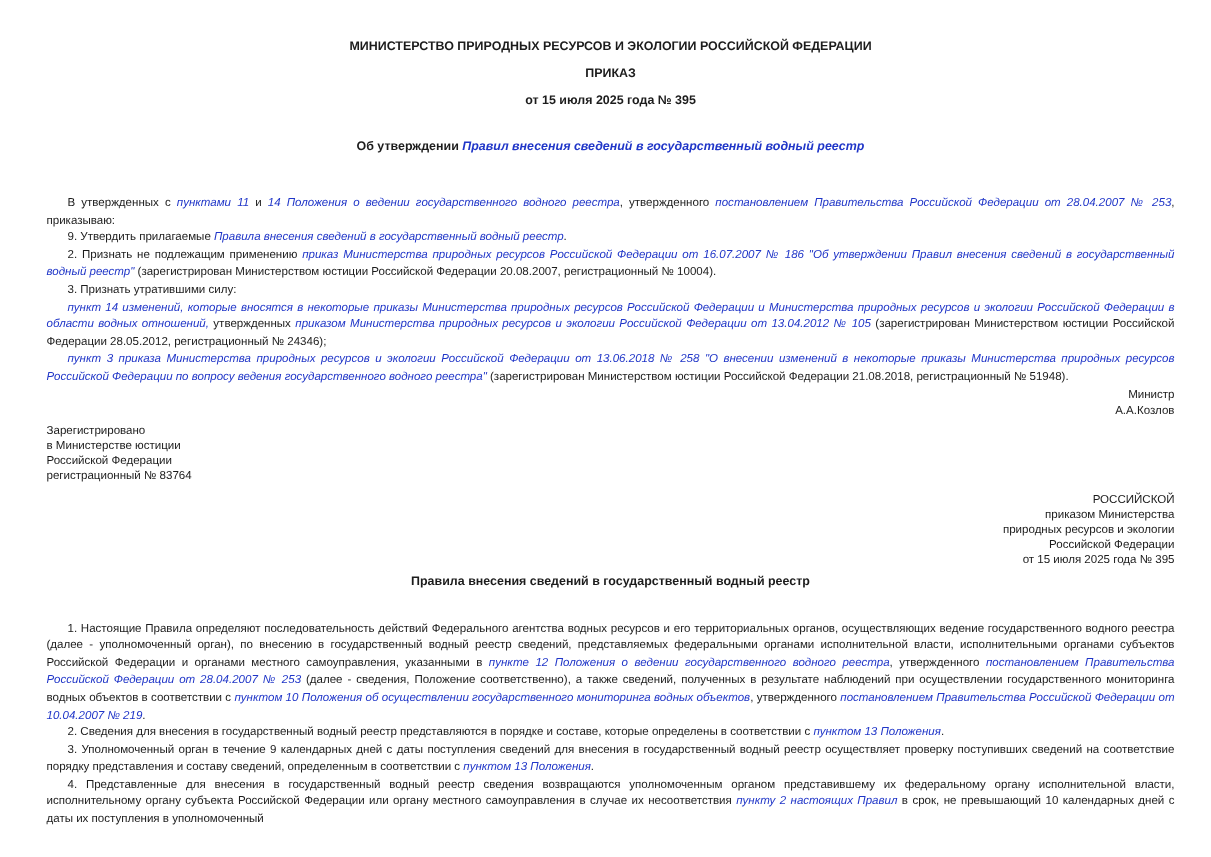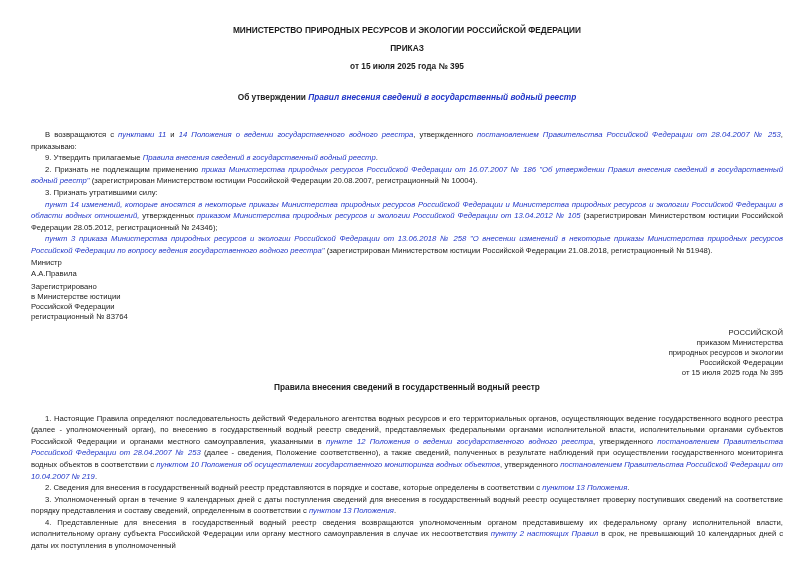--- a/index.html
+++ b/index.html
@@ -13,52 +13,52 @@
   .page { padding: 24px 24px 0 31px; width: 807px; }
   .head-line {
     text-align: center; font-weight: bold;
     font-size: 8.3px; line-height: 12px; margin-bottom: 6px;
   }
   .date-line { margin-bottom: 19px; }
   .subject-line { margin-bottom: 26px; }
   .body-text { font-size: 7.7px; line-height: 11.6px; text-align: justify; }
   .para { margin: 0; text-indent: 14px; }
   .lnk { color: var(--link, #2036c8); text-decoration: none; cursor: pointer; font-style: italic; }
-  .sig-block { font-size: 7.7px; line-height: 11px; text-align: left; }
+  .sig-block { font-size: 7.7px; line-height: 11px; text-align: right; }
   .side-block { font-size: 7.7px; line-height: 10px; }
   .reg-block { margin-top: 3px; text-align: left; }
   .approved-block { margin-top: 6px; text-align: right; }
   .rules-title {
     margin-top: 3px; margin-bottom: 20px;
     text-align: center; font-weight: bold;
     font-size: 8.3px; line-height: 12px;
   }
 </style>
 </head>
 <body>
 
 <div class="page">
 
   <div class="head-line">МИНИСТЕРСТВО ПРИРОДНЫХ РЕСУРСОВ И ЭКОЛОГИИ РОССИЙСКОЙ ФЕДЕРАЦИИ</div>
   <div class="head-line">ПРИКАЗ</div>
   <div class="head-line date-line">от 15 июля 2025 года № 395</div>
   <div class="head-line subject-line"><span>Об утверждении </span><a class="lnk" href="#">Правил внесения сведений в государственный водный реестр</a></div>
 
   <div class="body-text">
-      <p class="para"><span>В возвращаются с </span><a class="lnk" href="#">пунктами 11</a><span> и </span><a class="lnk" href="#">14 Положения о ведении государственного водного реестра</a><span>, утвержденного </span><a class="lnk" href="#">постановлением Правительства Российской Федерации от 28.04.2007 № 253</a><span>, приказываю:</span></p>
+      <p class="para"><span>В утвержденных с </span><a class="lnk" href="#">пунктами 11</a><span> и </span><a class="lnk" href="#">14 Положения о ведении государственного водного реестра</a><span>, утвержденного </span><a class="lnk" href="#">постановлением Правительства Российской Федерации от 28.04.2007 № 253</a><span>, приказываю:</span></p>
       <p class="para"><span>9. Утвердить прилагаемые </span><a class="lnk" href="#">Правила внесения сведений в государственный водный реестр</a><span>.</span></p>
       <p class="para"><span>2. Признать не подлежащим применению </span><a class="lnk" href="#">приказ Министерства природных ресурсов Российской Федерации от 16.07.2007 № 186 "Об утверждении Правил внесения сведений в государственный водный реестр"</a><span> (зарегистрирован Министерством юстиции Российской Федерации 20.08.2007, регистрационный № 10004).</span></p>
       <p class="para"><span>3. Признать утратившими силу:</span></p>
       <p class="para"><a class="lnk" href="#">пункт 14 изменений, которые вносятся в некоторые приказы Министерства природных ресурсов Российской Федерации и Министерства природных ресурсов и экологии Российской Федерации в области водных отношений,</a><span> утвержденных </span><a class="lnk" href="#">приказом Министерства природных ресурсов и экологии Российской Федерации от 13.04.2012 № 105</a><span> (зарегистрирован Министерством юстиции Российской Федерации 28.05.2012, регистрационный № 24346);</span></p>
       <p class="para"><a class="lnk" href="#">пункт 3 приказа Министерства природных ресурсов и экологии Российской Федерации от 13.06.2018 № 258 "О внесении изменений в некоторые приказы Министерства природных ресурсов Российской Федерации по вопросу ведения государственного водного реестра"</a><span> (зарегистрирован Министерством юстиции Российской Федерации 21.08.2018, регистрационный № 51948).</span></p>
     </div>
 
   <div class="sig-block">
     <div>Министр</div>
-    <div>А.А.Правила</div>
+    <div>А.А.Козлов</div>
   </div>
 
   <div class="side-block reg-block">
       <div>Зарегистрировано</div>
       <div>в Министерстве юстиции</div>
       <div>Российской Федерации</div>
       <div>регистрационный № 83764</div>
     </div>
 
   <div class="side-block approved-block">

